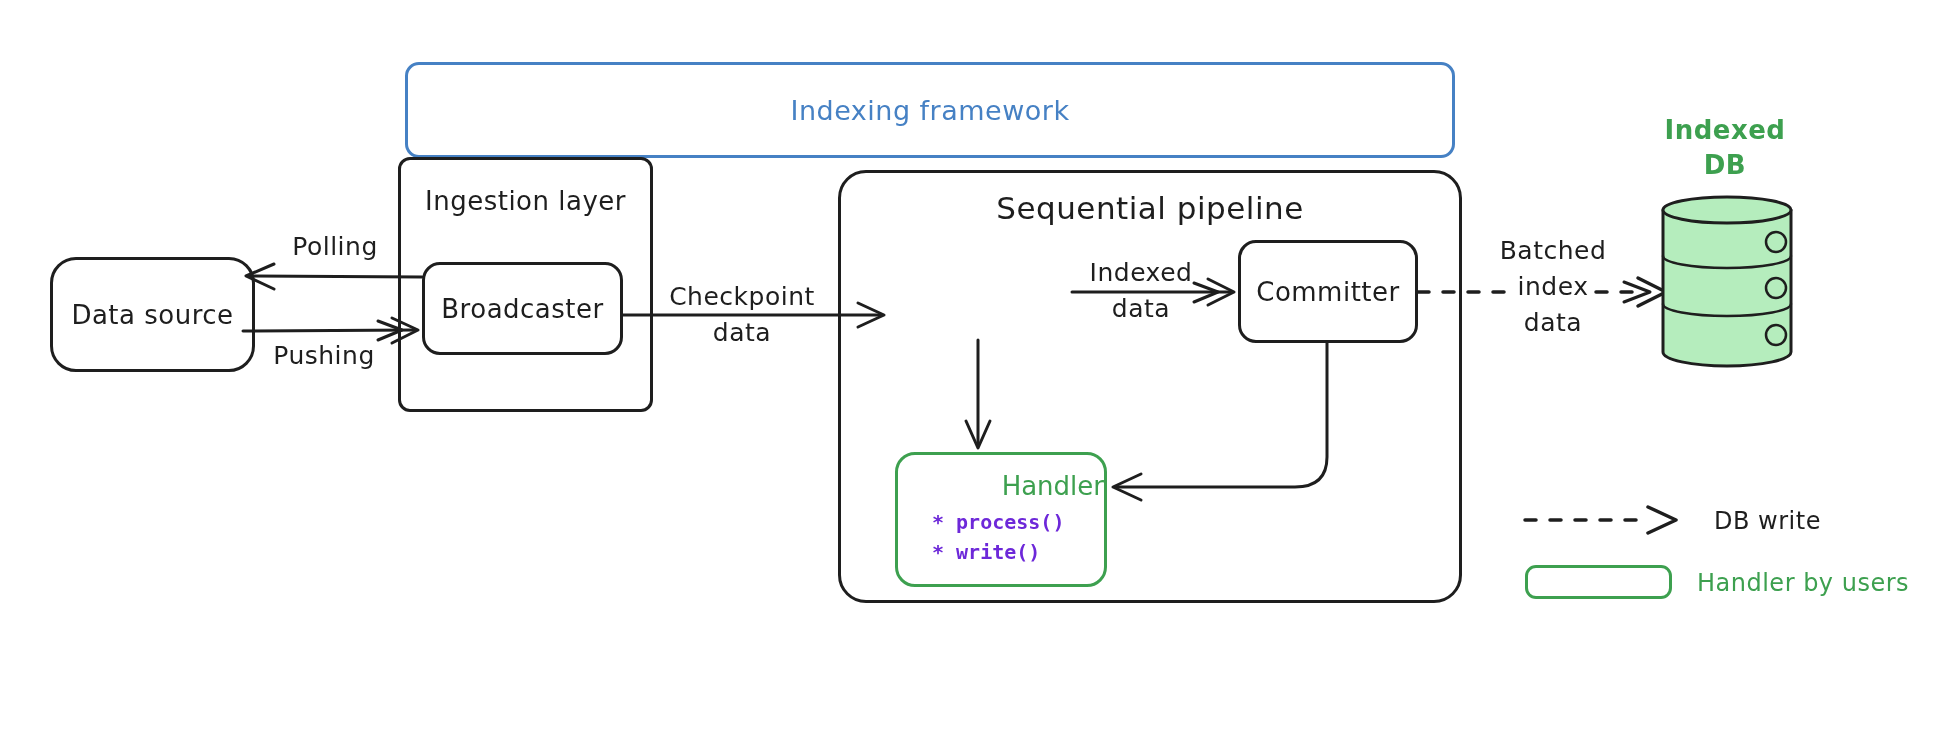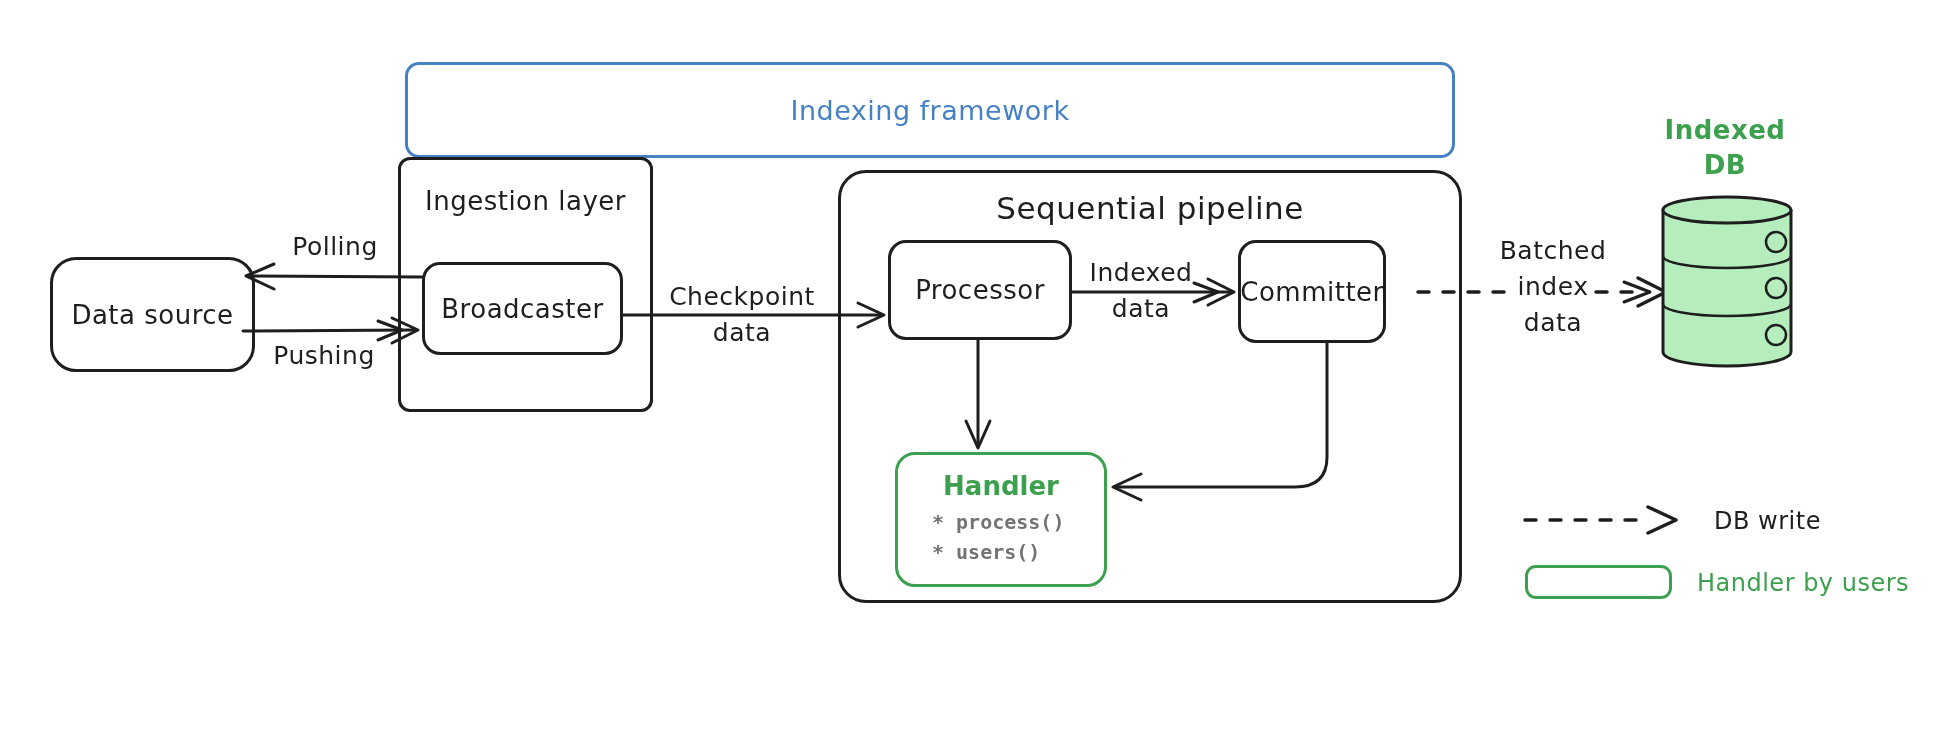--- a/index.html
+++ b/index.html
@@ -26,24 +26,24 @@
   }
   .legend-text{
     position:absolute;font-size:24px;letter-spacing:.5px;white-space:nowrap;
     transform:translateY(-50%);
   }
   .green-text{color:#3da04f;}
   .blue-text{color:#4681c4;}
   .framework-title{font-size:27px;letter-spacing:.5px;}
   .pipeline-title{font-size:31px;letter-spacing:.5px;padding-top:17px;}
   .ingestion-title{font-size:26px;letter-spacing:.5px;padding-top:26px;}
-  .handler-title{font-size:26px;text-align:center;padding-top:16px;font-weight:bold;}
+  .handler-title{font-size:26px;text-align:right;padding-top:16px;font-weight:normal;}
   .handler-methods{
     font-family:"DejaVu Sans Mono","Liberation Mono",monospace;
-    font-size:20px;line-height:30px;margin:6px 0 0 34px;color:#737373;
+    font-size:20px;line-height:30px;margin:6px 0 0 34px;color:#6d28d9;
     font-weight:bold;
   }
   .handler-methods span{display:block;}
   .db-label{
     position:absolute;left:1725px;top:148px;transform:translate(-50%,-50%);
     font-size:26px;line-height:35px;font-weight:bold;letter-spacing:.5px;
     text-align:center;white-space:pre-line;
   }
   svg path, svg ellipse, svg circle{vector-effect:non-scaling-stroke;}
 </style>
@@ -124,33 +124,30 @@
   </div>
 
   <div class="box ink center-label" style="left:422px;top:262px;width:201px;height:93px;border-radius:18px;">
     <span class="node-text">Broadcaster</span>
   </div>
 
   <div class="box thick top-label" style="left:838px;top:170px;width:624px;height:433px;border-radius:28px;">
     <div class="pipeline-title">Sequential pipeline</div>
   </div>
 
-  <div class="box ink center-label" style="left:888px;top:240px;width:184px;height:100px;border-radius:18px;">
-    <span class="node-text">Processor</span>
-  </div>
 
-  <div class="box ink center-label" style="left:1238px;top:240px;width:148px;height:103px;border-radius:18px;">
+  <div class="box ink center-label" style="left:1238px;top:240px;width:180px;height:103px;border-radius:18px;">
     <span class="node-text">Committer</span>
   </div>
 
   <div class="box green" style="left:895px;top:452px;width:212px;height:135px;border-radius:20px;">
     <div class="handler-title green-text">Handler</div>
     <div class="handler-methods">
       <span>* process()</span>
-      <span>* users()</span>
+      <span>* write()</span>
     </div>
   </div>
 
   <div class="db-label green-text">Indexed
 DB</div>
 
   <div class="edge-label" style="left:335px;top:247px;">Polling</div>
   <div class="edge-label" style="left:324px;top:356px;">Pushing</div>
   <div class="edge-label" style="left:742px;top:315px;">Checkpoint
 data</div>

